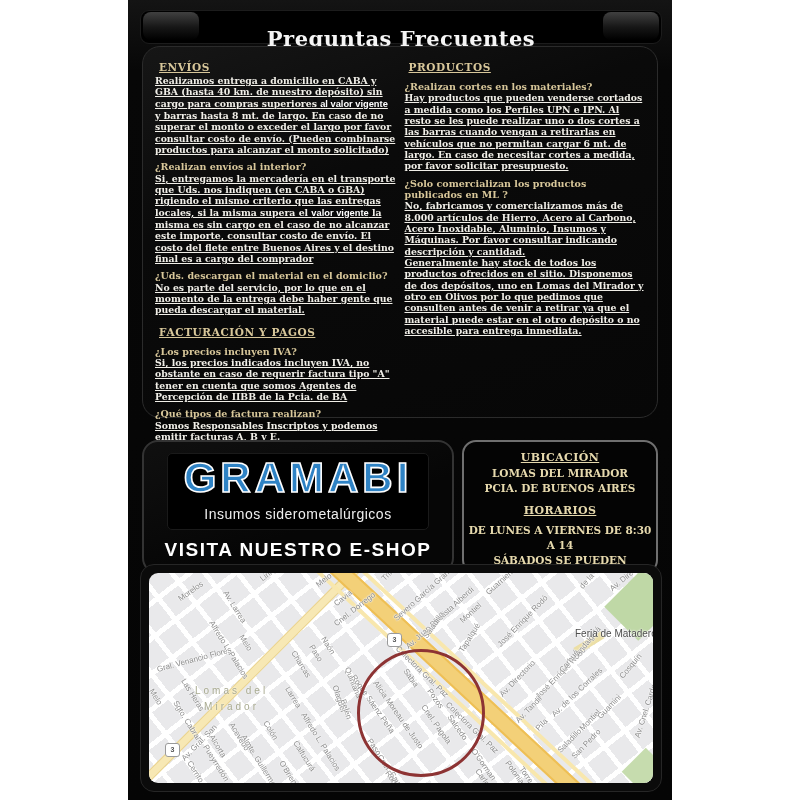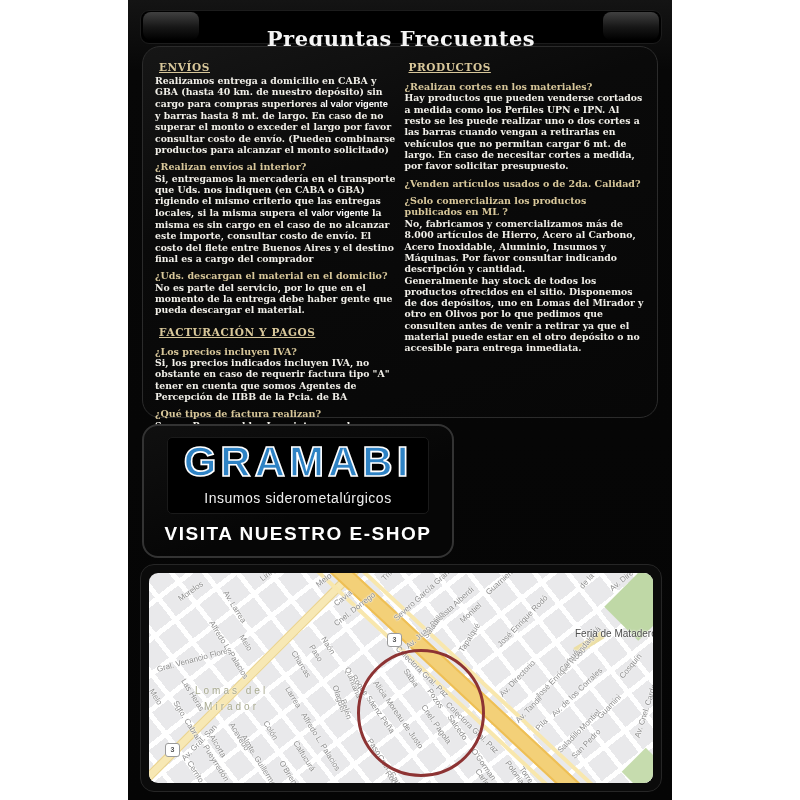--- a/index.html
+++ b/index.html
@@ -18,25 +18,25 @@
        font:bold 21px "DejaVu Serif",serif;color:#f5f5f5;letter-spacing:.5px;}
 
   
   .faq{position:absolute;left:14px;top:46px;width:516px;height:372px;box-sizing:border-box;
        background:linear-gradient(160deg,#161616,#0a0a0a 35%,#070707);
        border:1px solid #2b2b2b;border-radius:18px;padding:9px 12px;display:flex;gap:9px;}
   .col{width:50%;}
   .sec-h{display:inline-block;font:bold 10.5px "DejaVu Serif",serif;color:#d8c79a;
        text-decoration:underline;letter-spacing:.6px;margin:3px 0 2px 4px;}
   .q{font:bold 9.5px "DejaVu Serif",serif;color:#d8c79a;margin-top:6px;line-height:1.2;}
-  .a{font:bold 9.3px "DejaVu Serif",serif;color:#f1efe8;line-height:1.22;}
+  .a{font:bold 9.3px "DejaVu Serif",serif;color:#f1efe8;line-height:1.22;text-decoration:underline;}
   .a .hl{font-family:"Liberation Sans",sans-serif;color:#ffffff;}
 
   
-  .mid{position:absolute;left:14px;top:424px;width:516px;height:150px;display:flex;gap:8px;}
+  .mid{position:absolute;left:14px;top:424px;width:516px;height:150px;display:flex;gap:8px;align-items:flex-end;}
   .logo-box{width:312px;height:134px;box-sizing:border-box;border:2px solid #333;
        border-radius:16px;background:linear-gradient(160deg,#101010,#060606 60%);
        display:flex;flex-direction:column;align-items:center;justify-content:center;}
   .plate{background:#000;border:1px solid #1a1a1a;border-radius:5px;padding:2px 16px 7px;
        text-align:center;}
   .gramabi{font:bold 42px "Liberation Sans",sans-serif;letter-spacing:4px;color:#2e82c4;
        -webkit-text-stroke:1.6px #ffffff;line-height:1.05;}
   .tagline{font:14px "Liberation Sans",sans-serif;color:#efefef;margin-top:6px;letter-spacing:.5px;}
   .cta{margin-top:9px;font:bold 19px "Liberation Sans",sans-serif;color:#fff;letter-spacing:1.5px;}
   .info-box{width:196px;height:134px;box-sizing:border-box;border:2px solid #6f6f6f;
@@ -104,34 +104,44 @@
       <div class="a"><span>Si, los precios indicados incluyen IVA, no obstante en caso de requerir factura tipo "A" tener en cuenta que somos Agentes de Percepción de IIBB de la Pcia. de BA</span></div>
       <div class="q">¿Qué tipos de factura realizan?</div>
       <div class="a"><span>Somos Responsables Inscriptos y podemos emitir facturas A, B y E.</span></div>
       <div class="q">¿Cuáles son las formas de pago?</div>
       <div class="a"><span>Por la categoría de nuestros productos, MercadoLibre solo permite pagos a través de MercadoPago</span></div>
     </div>
     <div class="col">
       <div class="sec-h">PRODUCTOS</div>
       <div class="q">¿Realizan cortes en los materiales?</div>
       <div class="a"><span>Hay productos que pueden venderse cortados a medida como los Perfiles UPN e IPN. Al resto se les puede realizar uno o dos cortes a las barras cuando vengan a retirarlas en vehículos que no permitan cargar 6 mt. de largo. En caso de necesitar cortes a medida, por favor solicitar presupuesto.</span></div>
-      <div class="q">¿Venden artículos usados o de 2da. Calidad?</div>
       <div class="q">¿Solo comercializan los productos publicados en ML ?</div>
       <div class="a"><span>No, fabricamos y comercializamos más de 8.000 artículos de Hierro, Acero al Carbono, Acero Inoxidable, Aluminio, Insumos y Máquinas. Por favor consultar indicando descripción y cantidad.</span></div>
       <div class="a"><span>Generalmente hay stock de todos los productos ofrecidos en el sitio. Disponemos de dos depósitos, uno en Lomas del Mirador y otro en Olivos por lo que pedimos que consulten antes de venir a retirar ya que el material puede estar en el otro depósito o no accesible para entrega inmediata.</span></div>
     </div>
   </div>
 
   <div class="mid">
     <div class="logo-box">
       <div class="plate">
         <div class="gramabi">GRAMABI</div>
         <div class="tagline">Insumos siderometalúrgicos</div>
       </div>
       <div class="cta">VISITA NUESTRO E-SHOP</div>
+    </div>
+    <div class="info-box">
+      <div class="h">UBICACIÓN</div>
+      <div class="ln">LOMAS DEL MIRADOR</div>
+      <div class="ln">PCIA. DE  BUENOS AIRES</div>
+      <div class="gap"></div>
+      <div class="h">HORARIOS</div>
+      <div class="gap" style="height:4px"></div>
+      <div class="ln">DE LUNES A VIERNES DE 8:30 A 14</div>
+      <div class="ln">SÁBADOS SE PUEDEN COORDINAR</div>
+      <div class="ln">ENTREGAS.</div>
     </div>
   </div>
 
   <div class="map-panel">
     <div class="map-inner" id="map">
       <div class="grid"></div>
       <div class="patch p1"></div>
       <div class="patch p2"></div>
       <div class="patch p3"></div>
       <div class="r3"></div>

